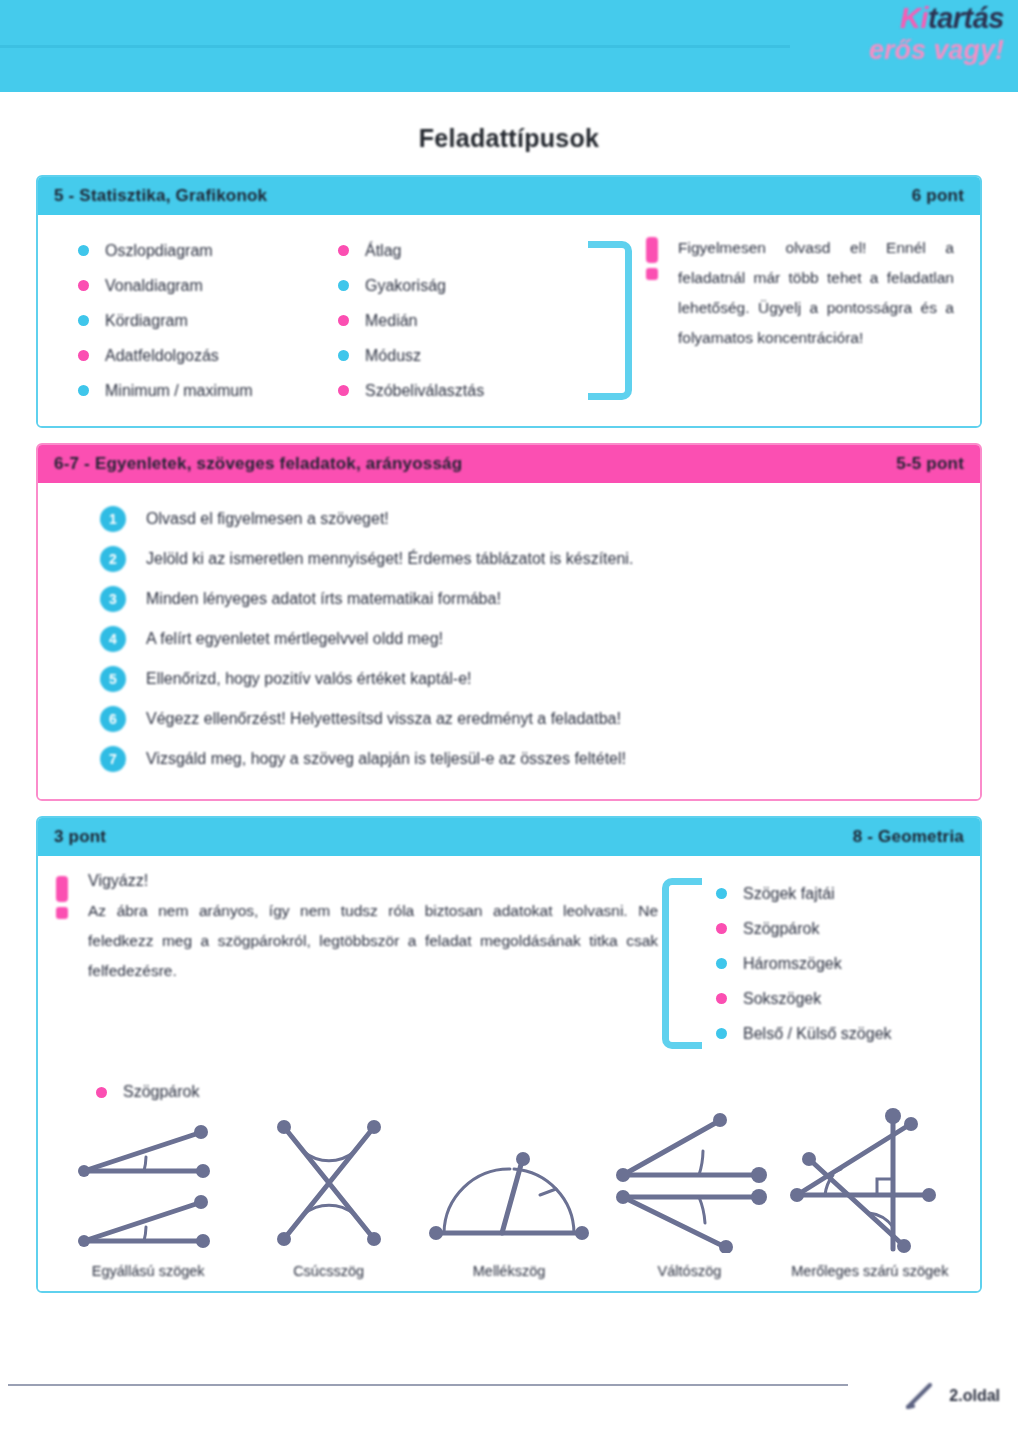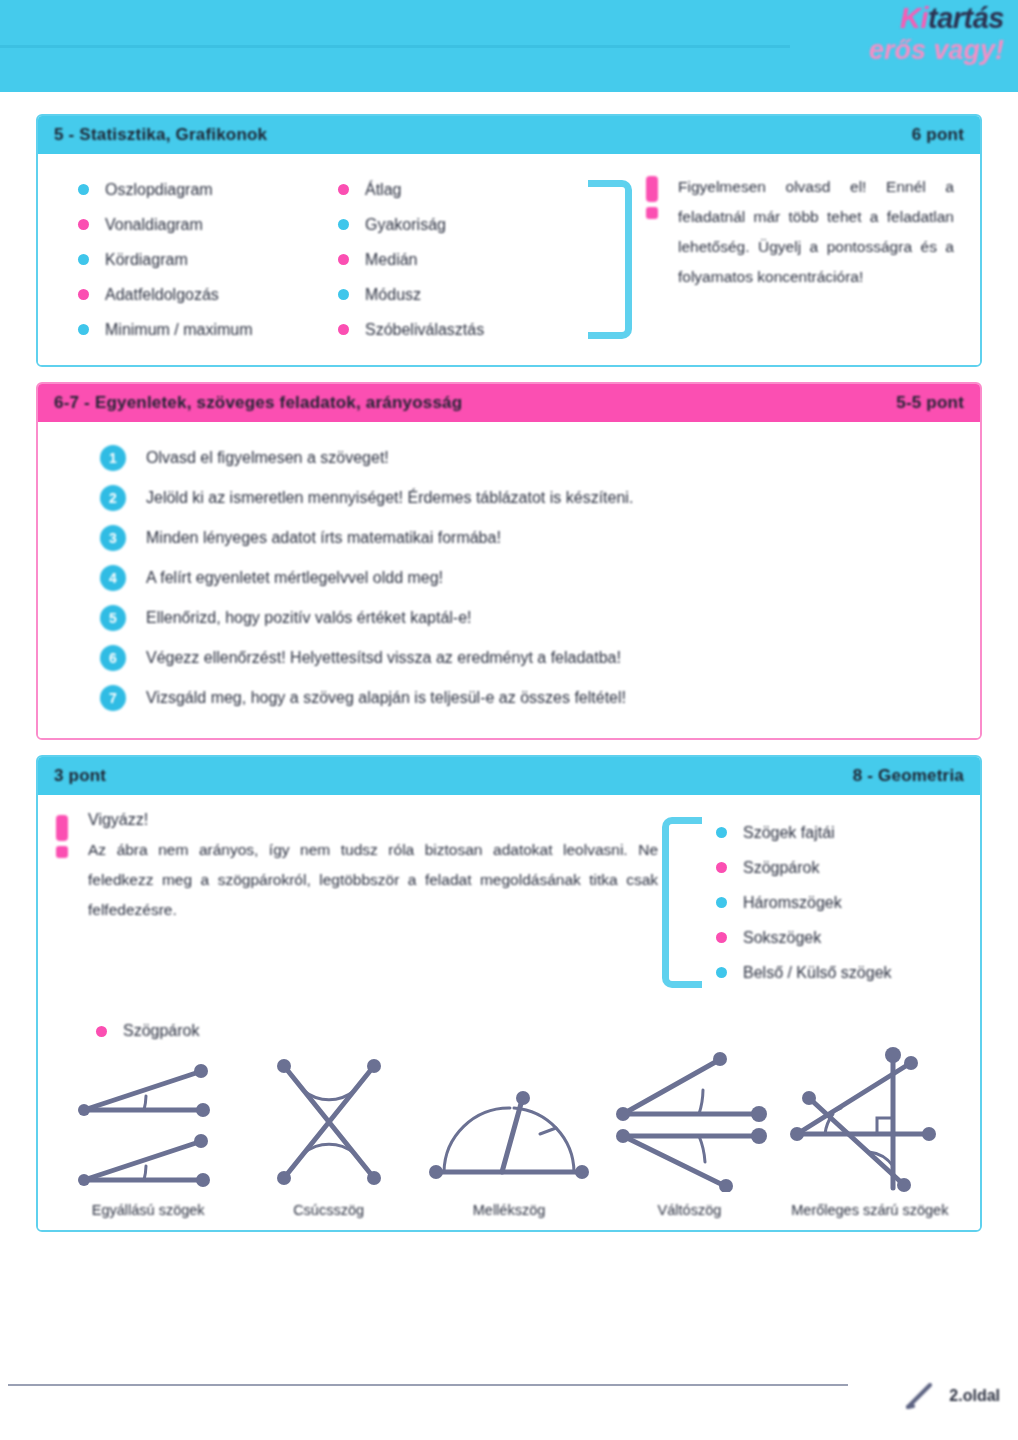--- a/index.html
+++ b/index.html
@@ -302,20 +302,21 @@
 <div class="page">
 
   <div class="top-banner">
     <div class="banner-rule"></div>
     <div class="logo">
       <div class="logo-line1"><span class="k">Ki</span><span>tartás</span></div>
       <div class="logo-line2">erős vagy!</div>
     </div>
   </div>
 
+  <div class="page-title">Feladattípusok</div>
 
   <div class="card card-blue">
     <div class="card-head head-blue">
       <span>5 - Statisztika, Grafikonok</span>
       <span>6 pont</span>
     </div>
     <div class="card-body sec5-body">
 
       <div class="col col-a">
         <div class="bullet-row">

